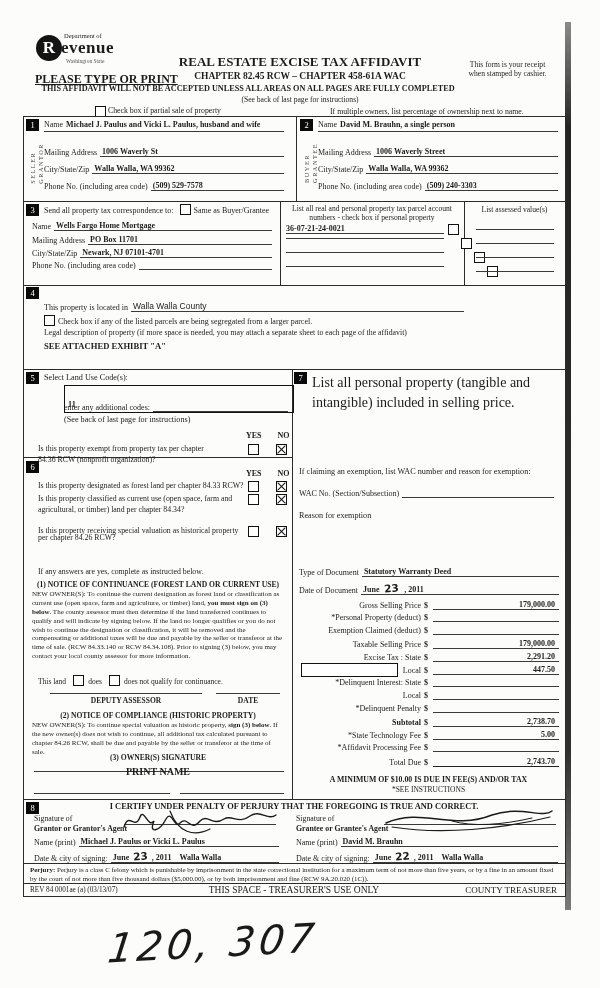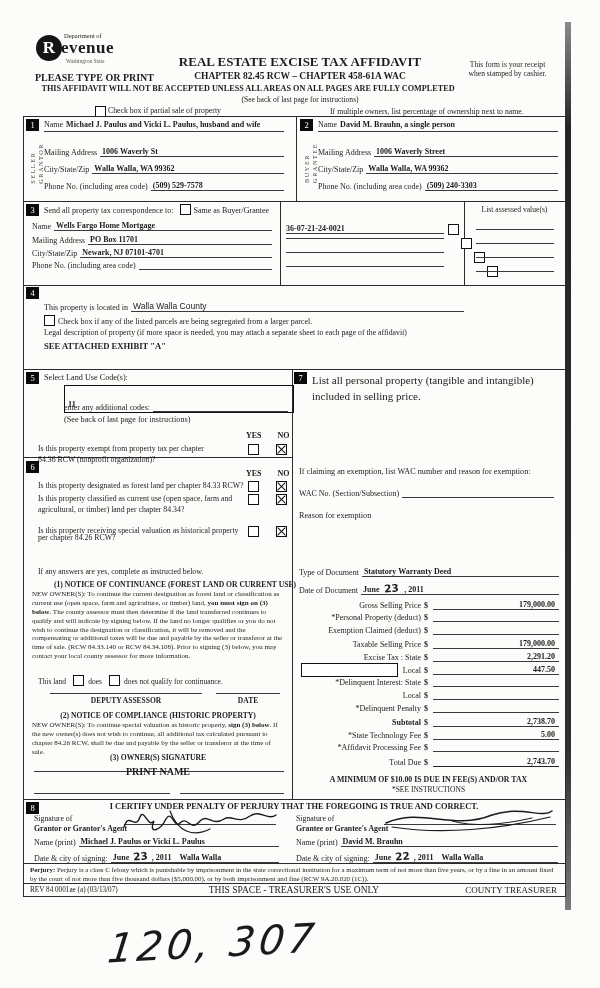--- a/index.html
+++ b/index.html
@@ -53,21 +53,21 @@
 
   <div class="abs scanband"></div>
 
   <div class="abs" style="left:0;top:30px;width:600px;height:86px;">
     <div class="logoR" style="left:36px;top:5px;">
         <span>R</span>
       </div>
     <div class="abs" style="left:64px;top:2px;font-size:6.5px;">Department of</div>
     <div class="abs b" style="left:61px;top:8px;font-size:17px;letter-spacing:.5px;">evenue</div>
     <div class="abs" style="left:66px;top:28px;font-size:5.5px;color:#555;">Washington State</div>
-    <div class="abs b" style="left:35px;top:42px;font-size:10px;">PLEASE TYPE OR PRINT</div>
+    <div class="abs b" style="left:35px;top:42px;font-size:12px;text-decoration:underline;">PLEASE TYPE OR PRINT</div>
 
     <div class="abs c b" style="left:130px;top:24px;width:340px;font-size:13px;">REAL ESTATE EXCISE TAX AFFIDAVIT</div>
     <div class="abs c b" style="left:130px;top:41px;width:340px;font-size:9.5px;">CHAPTER 82.45 RCW – CHAPTER 458-61A WAC</div>
 
     <div class="abs c" style="left:445px;top:30px;width:125px;font-size:7.6px;">
       <span>This form is your receipt</span><br>
       <span>when stamped by cashier.</span>
     </div>
 
     <div class="abs c b" style="left:0;top:54px;width:496px;font-size:8.2px;">THIS AFFIDAVIT WILL NOT BE ACCEPTED UNLESS ALL AREAS ON ALL PAGES ARE FULLY COMPLETED</div>
@@ -160,20 +160,24 @@
     </div>
     <div class="frow" style="left:8px;top:131px;width:240px;">
       <span class="k">City/State/Zip</span>
       <span class="fline">Newark, NJ 07101-4701</span>
     </div>
     <div class="frow" style="left:8px;top:144px;width:240px;">
       <span class="k">Phone No. (including area code)</span>
       <span class="fline"></span>
     </div>
 
+    <div class="abs c" style="left:260px;top:87px;width:176px;font-size:7.6px;">
+      <span>List all real and personal property tax parcel account</span><br>
+      <span>numbers - check box if personal property</span>
+    </div>
     <div class="abs" style="left:262px;top:107px;width:158px;border-bottom:1px solid #3a3a3a;font-weight:bold;font-size:8px;">36-07-21-24-0021</div>
     <span class="cb abs" style="left:424px;top:107px;"></span>
     <div class="uline" style="left:262px;top:121px;width:158px;"></div>
     <span class="cb abs" style="left:424px;top:121px;"></span>
     <div class="uline" style="left:262px;top:135px;width:158px;"></div>
     <span class="cb abs" style="left:424px;top:135px;"></span>
     <div class="uline" style="left:262px;top:149px;width:158px;"></div>
     <span class="cb abs" style="left:424px;top:149px;"></span>
 
     <div class="abs c" style="left:442px;top:88px;width:97px;font-size:7.6px;">List assessed value(s)</div>
@@ -233,21 +237,21 @@
       <span class="cb checked"></span>
     </div>
     <div class="q" style="left:14px;top:409px;">Is this property receiving special valuation as historical property</div>
     <div class="q" style="left:14px;top:416px;">per chapter 84.26 RCW?</div>
     <div class="ynbox" style="left:224px;top:409px;">
       <span class="cb"></span>
       <span class="cb checked"></span>
     </div>
     <div class="q" style="left:14px;top:450px;">If any answers are yes, complete as instructed below.</div>
 
-    <div class="ntitle" style="left:12px;top:463px;width:260px;text-align:right;">(1) NOTICE OF CONTINUANCE (FOREST LAND OR CURRENT USE)</div>
+    <div class="ntitle" style="left:4px;top:463px;width:260px;">(1) NOTICE OF CONTINUANCE (FOREST LAND OR CURRENT USE)</div>
     <div class="abs small" style="left:8px;top:473px;width:252px;">
       <span>NEW OWNER(S): To continue the current designation as forest land or classification as current use (open space, farm and agriculture, or timber) land, </span><b>you must sign on (3) below</b><span>. The county assessor must then determine if the land transferred continues to qualify and will indicate by signing below. If the land no longer qualifies or you do not wish to continue the designation or classification, it will be removed and the compensating or additional taxes will be due and payable by the seller or transferor at the time of sale. (RCW 84.33.140 or RCW 84.34.108). Prior to signing (3) below, you may contact your local county assessor for more information.</span>
     </div>
     <div class="frow" style="left:14px;top:558px;font-size:7.5px;">
       <span class="k">This land</span>
       <span class="cb" style="margin:0 4px;"></span>
       <span class="k">does</span>
       <span class="cb" style="margin:0 4px;"></span>
       <span>does not  qualify for continuance.</span>
     </div>
@@ -262,21 +266,21 @@
     </div>
     <div class="ntitle" style="left:4px;top:636px;width:260px;">(3) OWNER(S) SIGNATURE</div>
     <div class="uline" style="left:10px;top:654px;width:136px;"></div>
     <div class="uline" style="left:156px;top:654px;width:104px;"></div>
     <div class="abs c b" style="left:4px;top:640px;width:260px;font-size:10px;margin-top:9px;">PRINT NAME</div>
     <div class="uline" style="left:10px;top:676px;width:136px;"></div>
     <div class="uline" style="left:156px;top:676px;width:104px;"></div>
 
     
     <div class="numbox" style="left:270px;top:255px;">7</div>
-    <div class="abs" style="left:288px;top:256px;width:235px;font-size:11px;line-height:1.45;">List all personal property (tangible and intangible) included in selling price.</div>
+    <div class="abs" style="left:288px;top:256px;width:235px;font-size:14px;line-height:1.45;">List all personal property (tangible and intangible) included in selling price.</div>
     <div class="abs" style="left:275px;top:350px;width:255px;font-size:8.2px;">If claiming an exemption, list WAC number and reason for exemption:</div>
     <div class="frow" style="left:275px;top:372px;width:255px;">
       <span class="k">WAC No. (Section/Subsection)</span>
       <span class="fline"></span>
     </div>
     <div class="abs" style="left:275px;top:394px;font-size:8.2px;">Reason for exemption</div>
 
     <div class="frow" style="left:275px;top:450px;width:260px;">
       <span class="k">Type of Document</span>
       <span class="fline">Statutory Warranty Deed</span>

